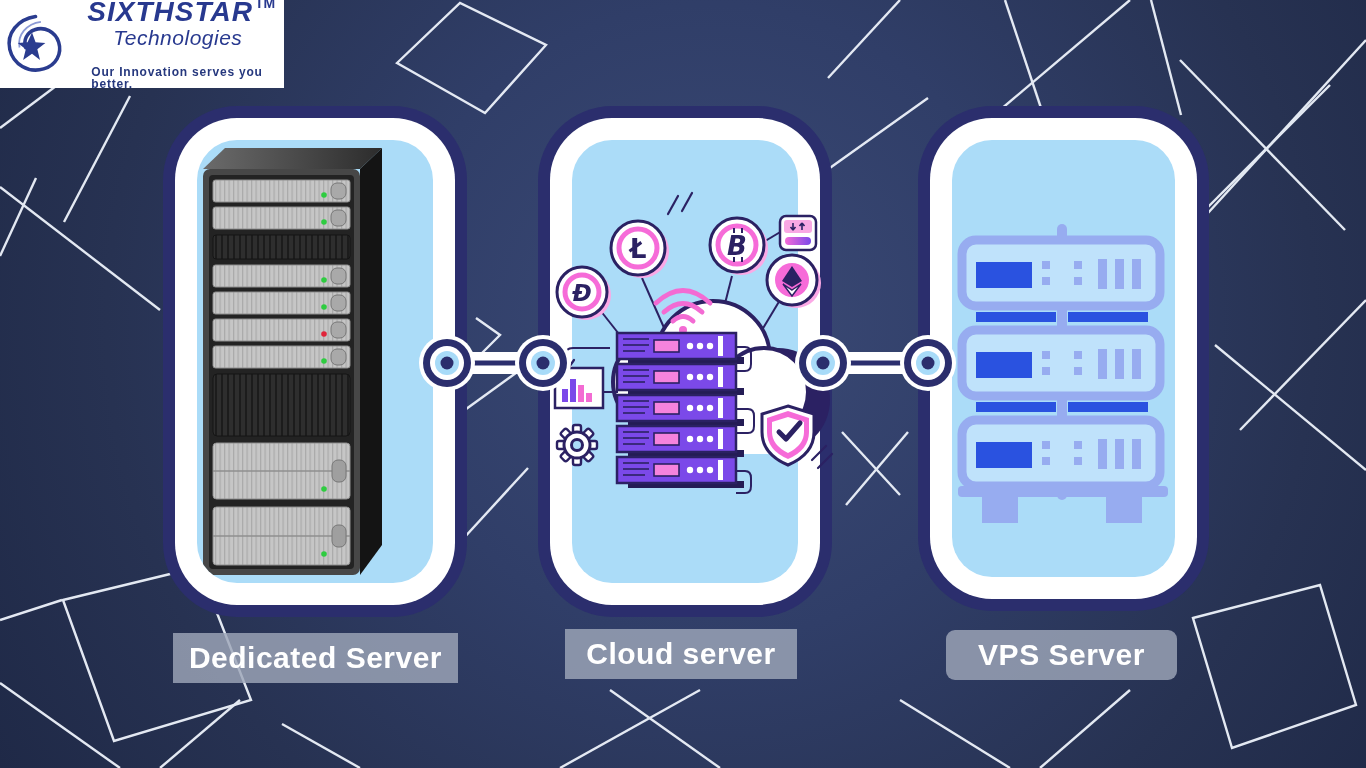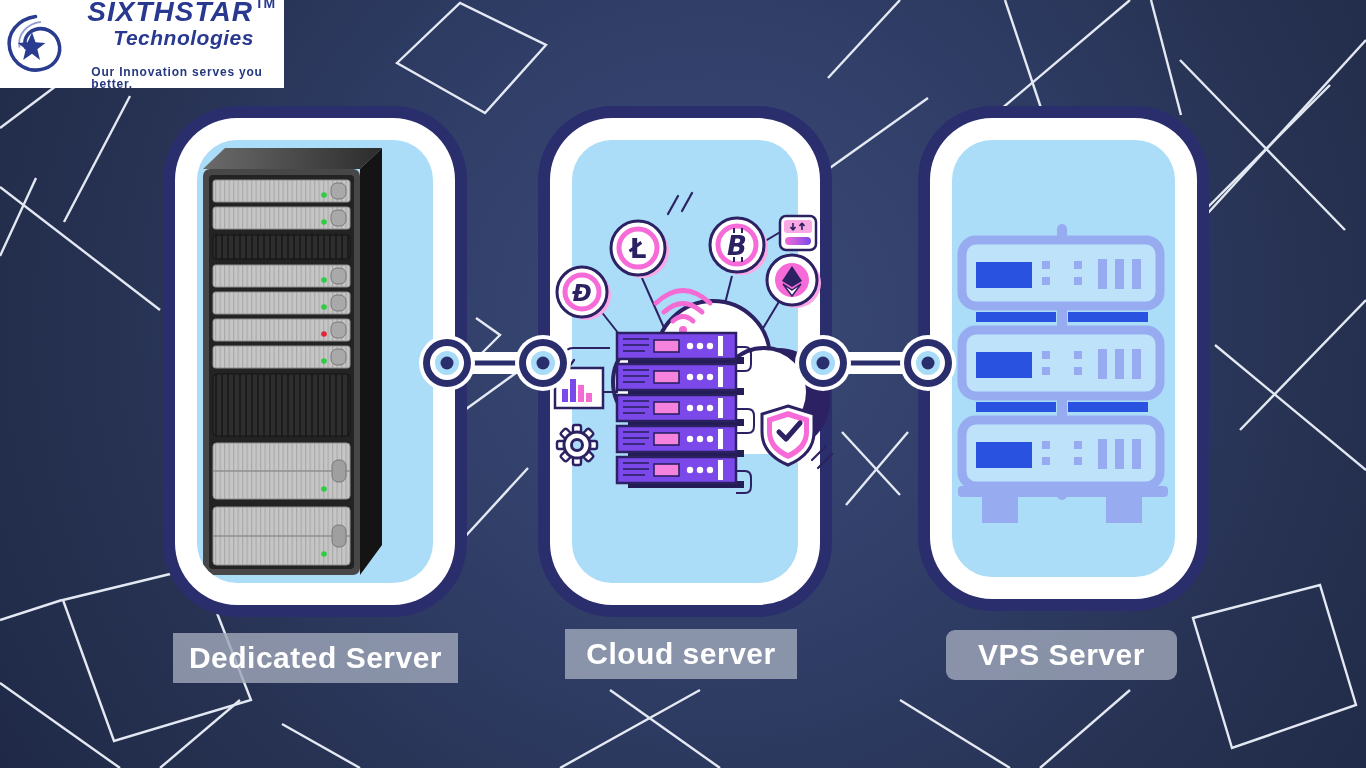--- a/index.html
+++ b/index.html
@@ -14,21 +14,21 @@
 
   
   .logo-box{
     left:0;top:0;width:284px;height:88px;background:#ffffff;
     display:flex;align-items:center;gap:18px;z-index:5;
   }
   .logo-text{display:flex;flex-direction:column;line-height:1;color:#28398f;}
   .brand-row{display:flex;align-items:flex-start;}
   .brand-main{font-size:28px;font-style:italic;font-weight:700;letter-spacing:1px;}
   .brand-tm{font-size:14px;font-weight:700;margin-left:2px;margin-top:-2px;}
-  .brand-sub{font-size:21px;font-style:italic;font-weight:700;margin:1px 0 12px 26px;letter-spacing:.5px;}
+  .brand-sub{font-size:21px;font-style:italic;font-weight:400;margin:1px 0 12px 26px;letter-spacing:.5px;}
   .brand-tag{font-size:12px;font-weight:700;letter-spacing:.8px;margin:6px 0 0 4px;color:#26387e;}
 
   
   .card-outline{
     position:absolute;border-radius:74px;background:#2b2e6d;z-index:10;
   }
   .card-white{
     position:absolute;left:12px;top:12px;right:12px;bottom:12px;
     background:#ffffff;border-radius:62px;
   }

